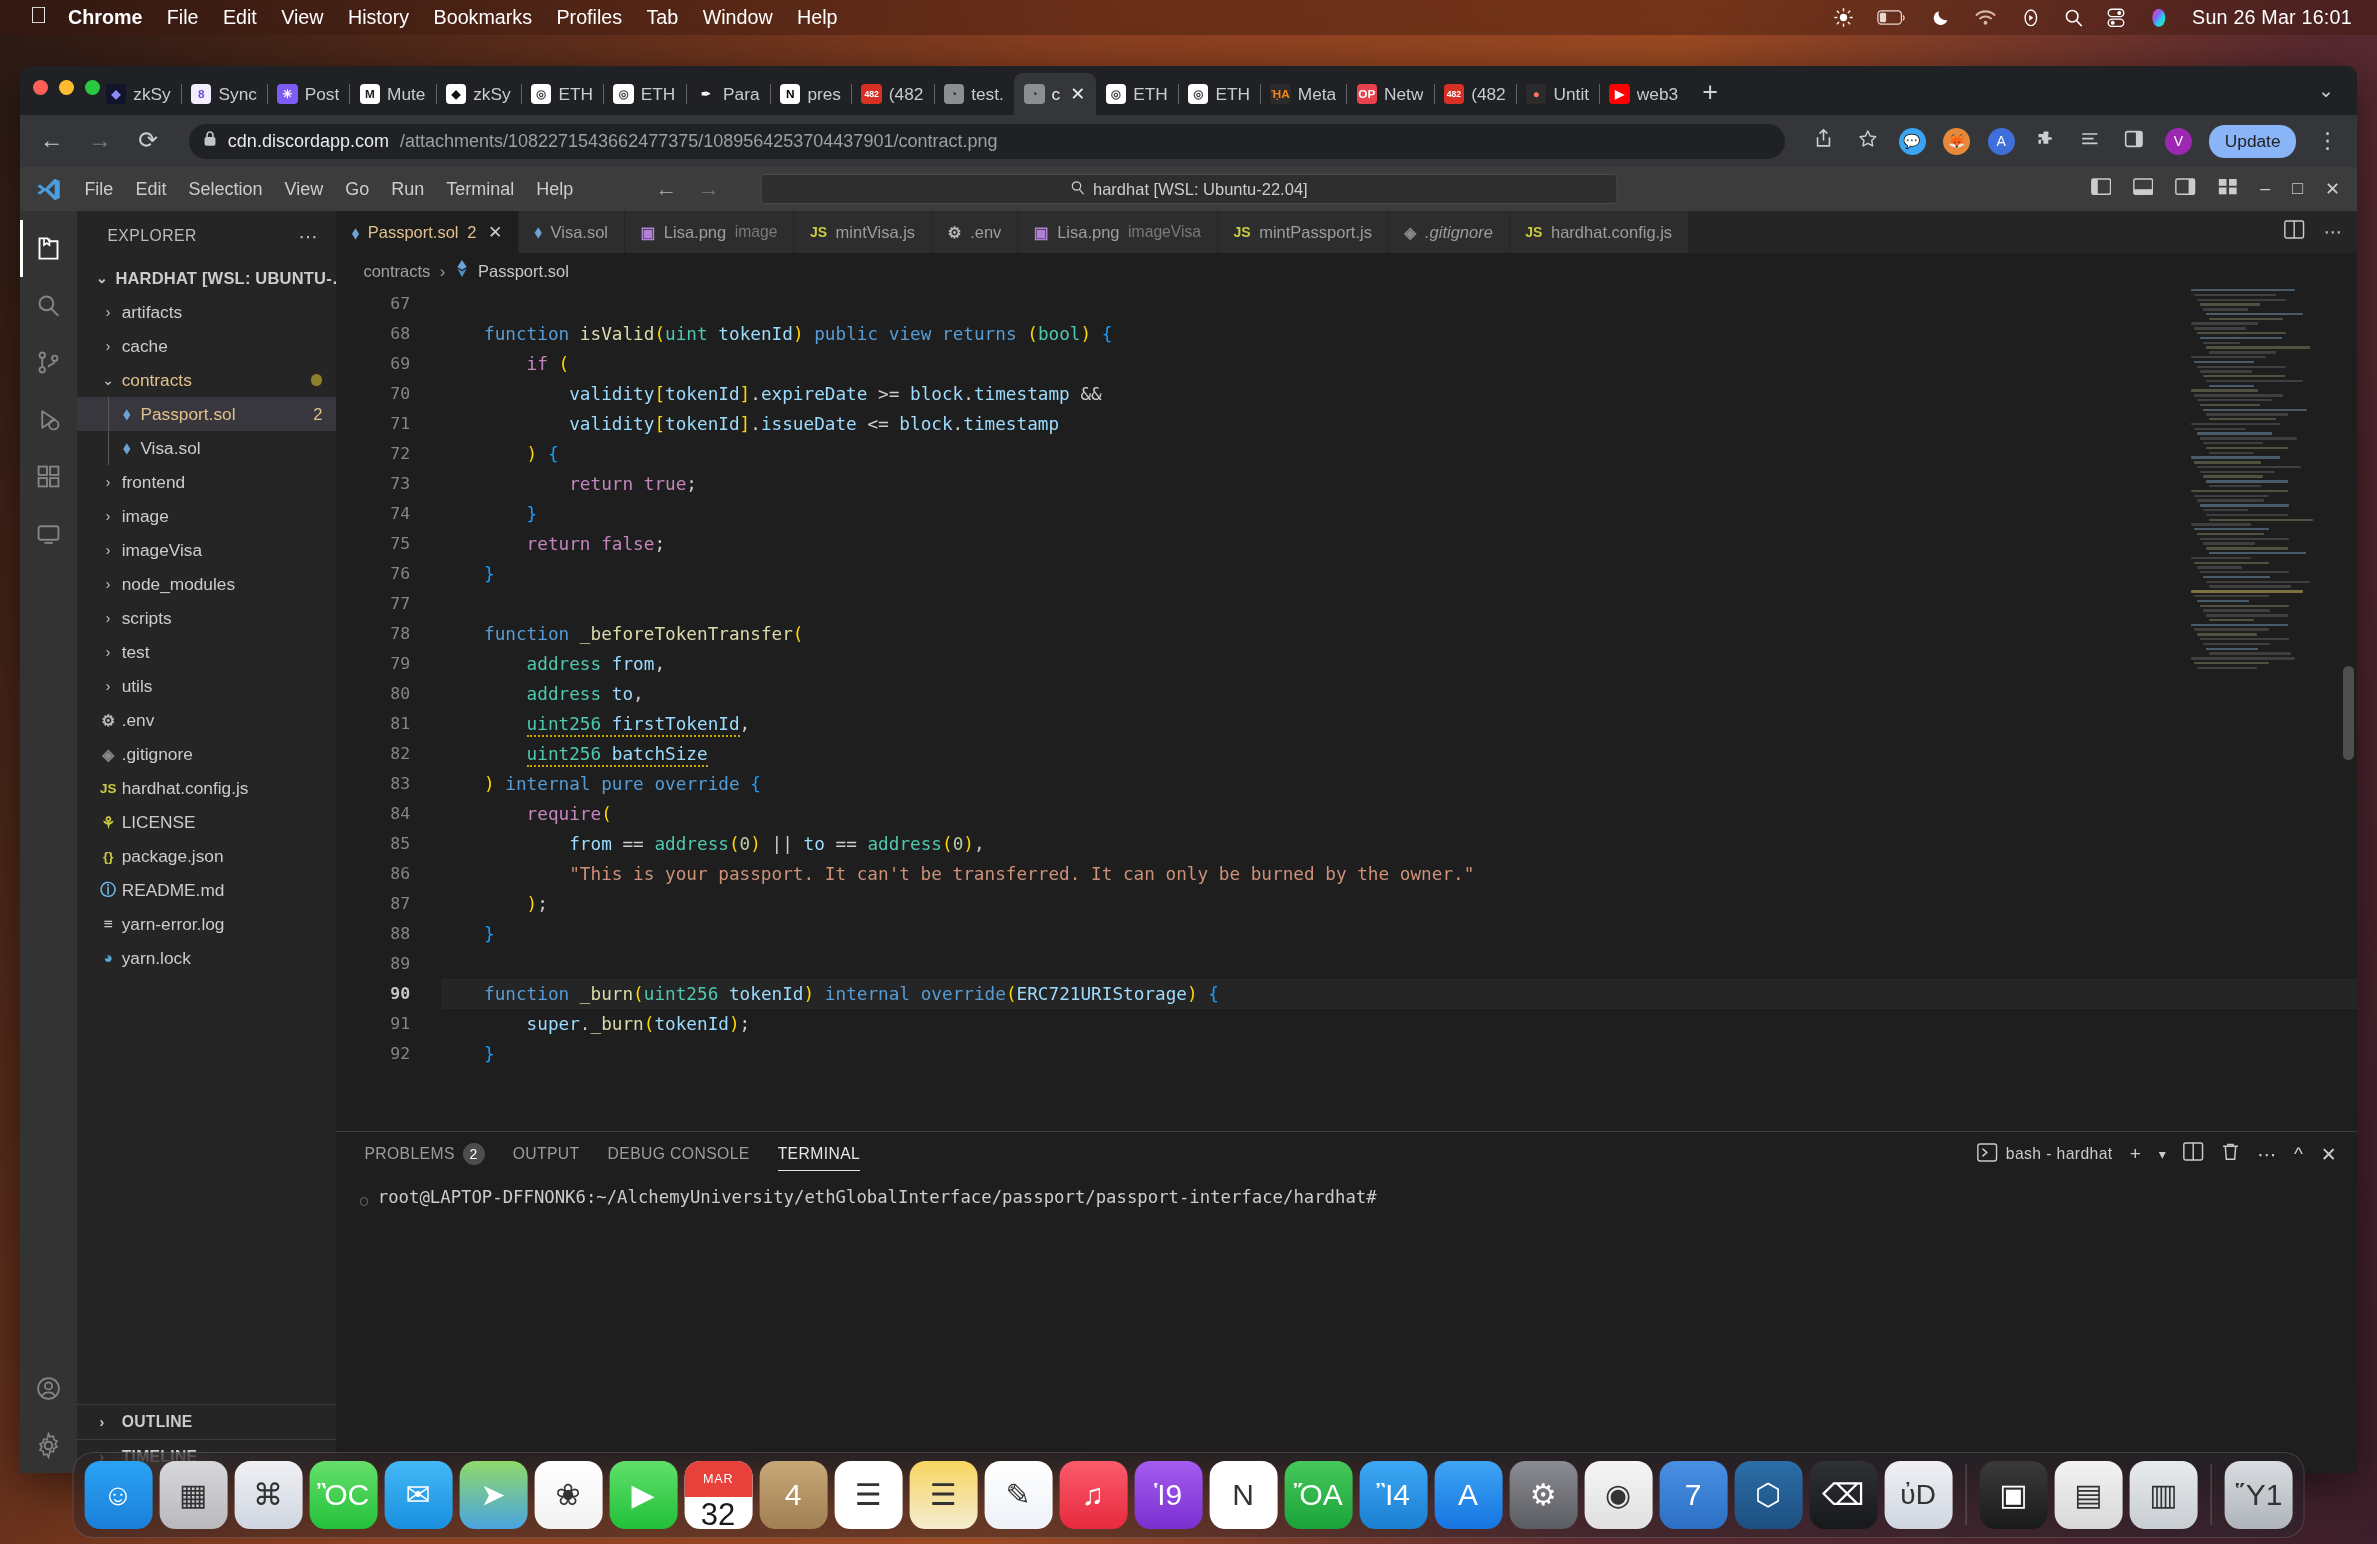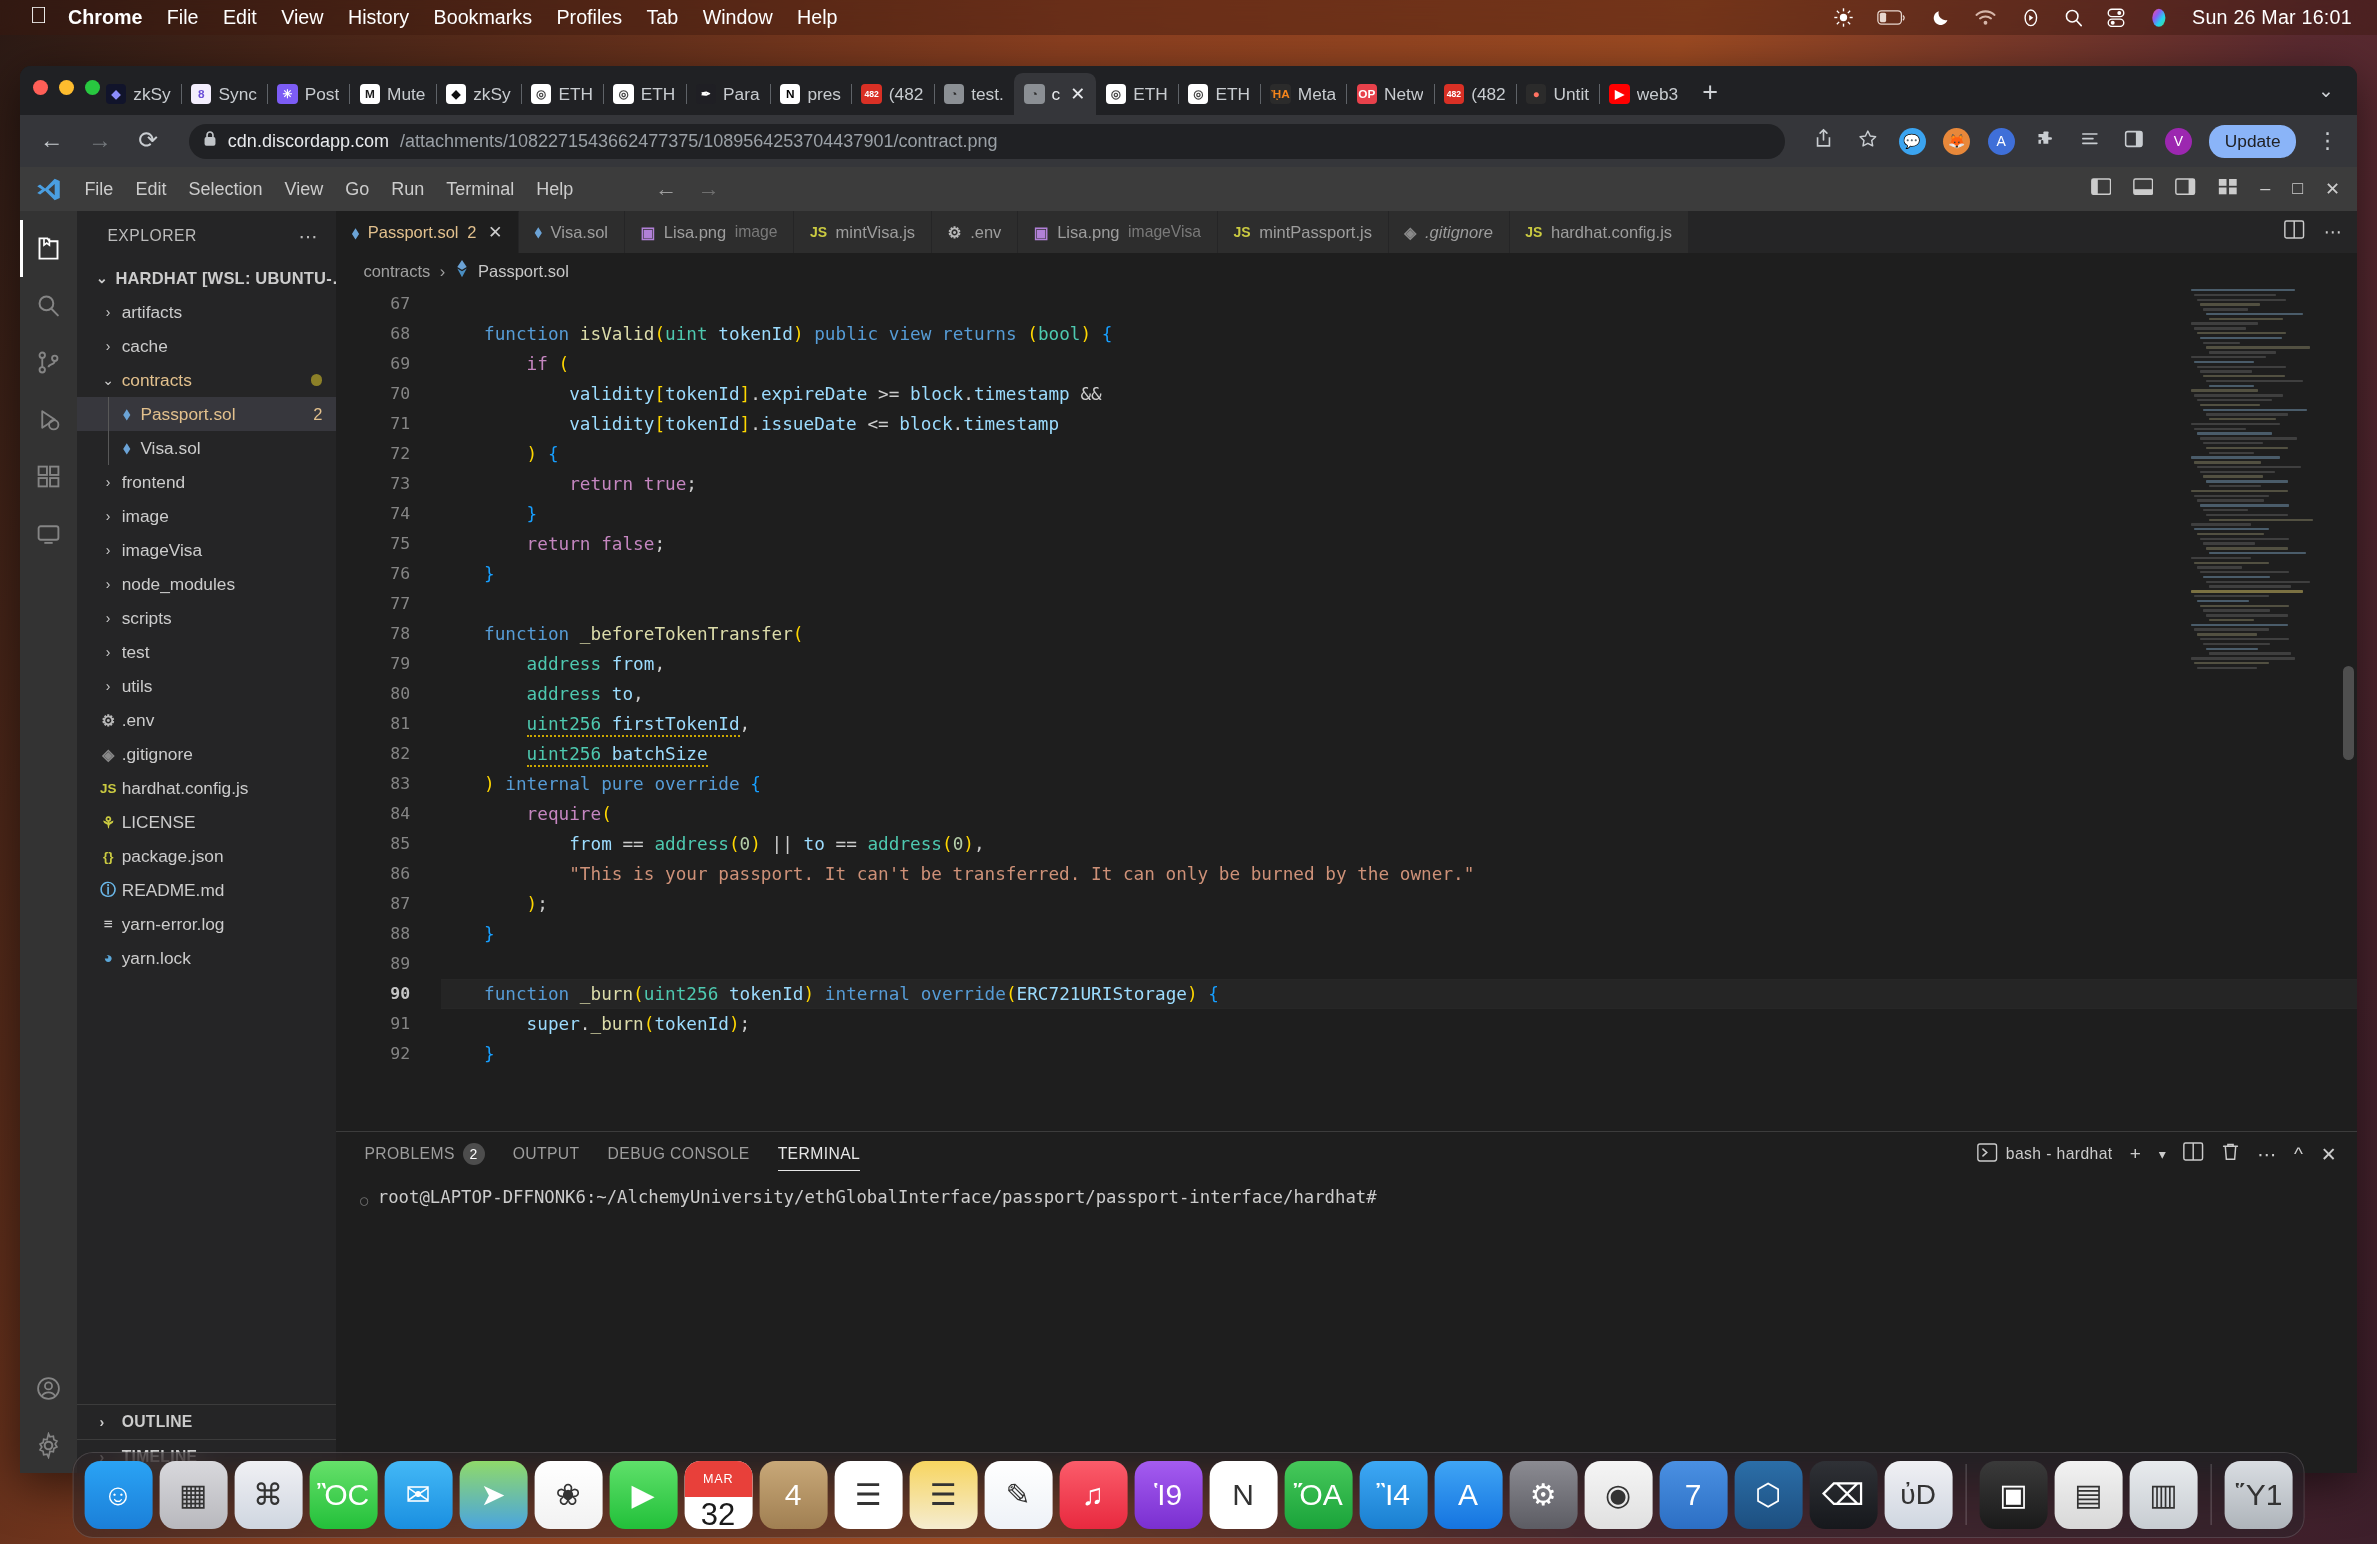--- a/index.html
+++ b/index.html
@@ -461,20 +461,29 @@
       <span class="vs-menu-item">Selection</span>
       <span class="vs-menu-item">View</span>
       <span class="vs-menu-item">Go</span>
       <span class="vs-menu-item">Run</span>
       <span class="vs-menu-item">Terminal</span>
       <span class="vs-menu-item">Help</span>
       <span id="vs-navarrows">
         <span>←</span>
         <span style="color:#6f6f6f">→</span>
       </span>
+      <div id="vs-search">
+        <span>
+          <svg width="15" height="15" viewBox="0 0 20 20">
+              <circle cx="8" cy="8" r="5.6" fill="none" stroke="#cccccc" stroke-width="1.6"></circle>
+              <line x1="12" y1="12.6" x2="17" y2="18.5" stroke="#cccccc" stroke-width="1.6" stroke-linecap="round"></line>
+            </svg>
+        </span>
+        <span>hardhat [WSL: Ubuntu-22.04]</span>
+      </div>
       <div id="vs-titlebar-right">
         <span class="ti">
           <svg width="20.4" height="17.3" viewBox="0 0 24 20">
               <rect x="1" y="1" width="22" height="18" rx="2" fill="none" stroke="#cccccc" stroke-width="1.7"></rect>
               <rect x="1" y="1" width="7" height="18" fill="#cccccc"></rect>
             </svg>
         </span>
         <span class="ti">
           <svg width="20.4" height="17.3" viewBox="0 0 24 20">
               <rect x="1" y="1" width="22" height="18" rx="2" fill="none" stroke="#cccccc" stroke-width="1.7"></rect>

